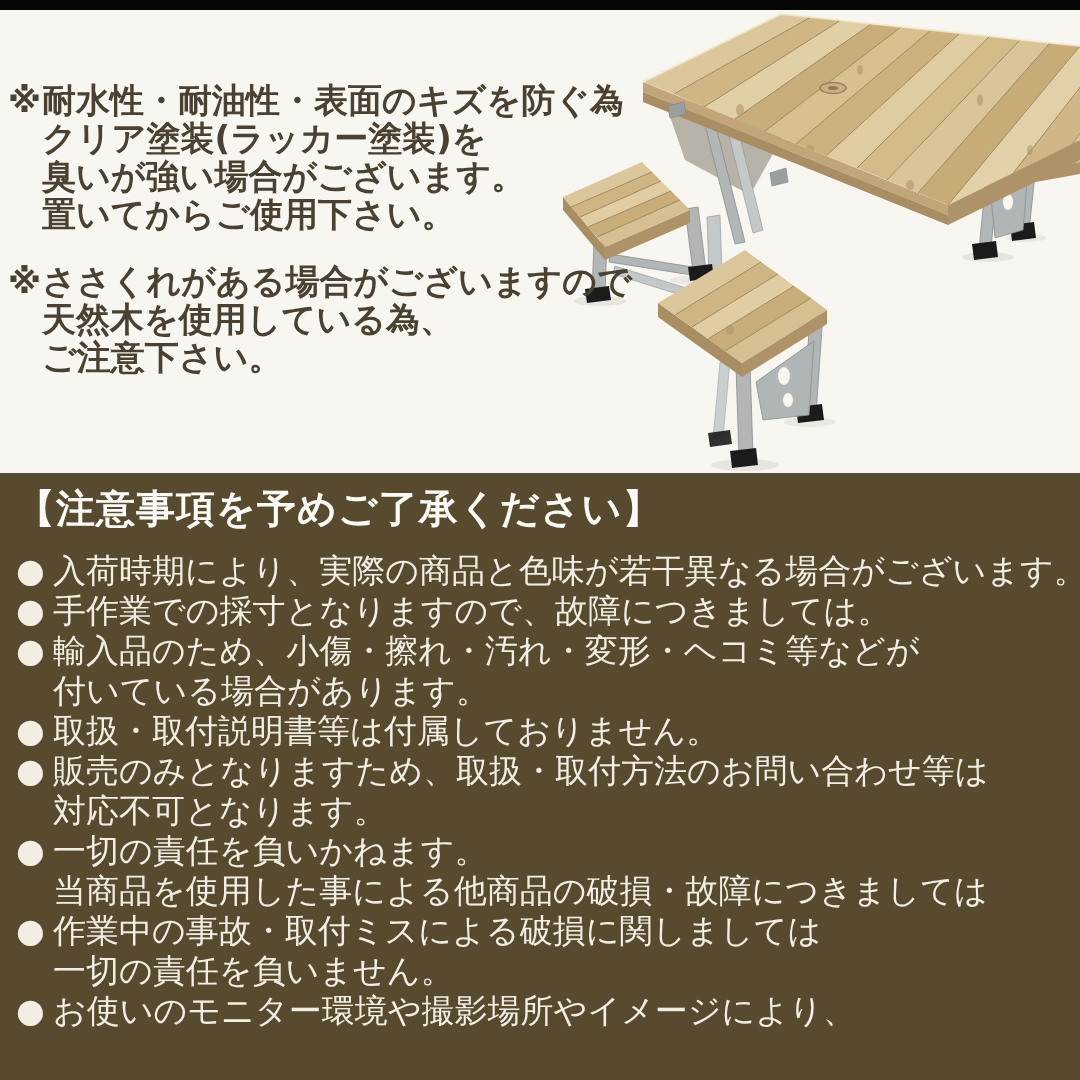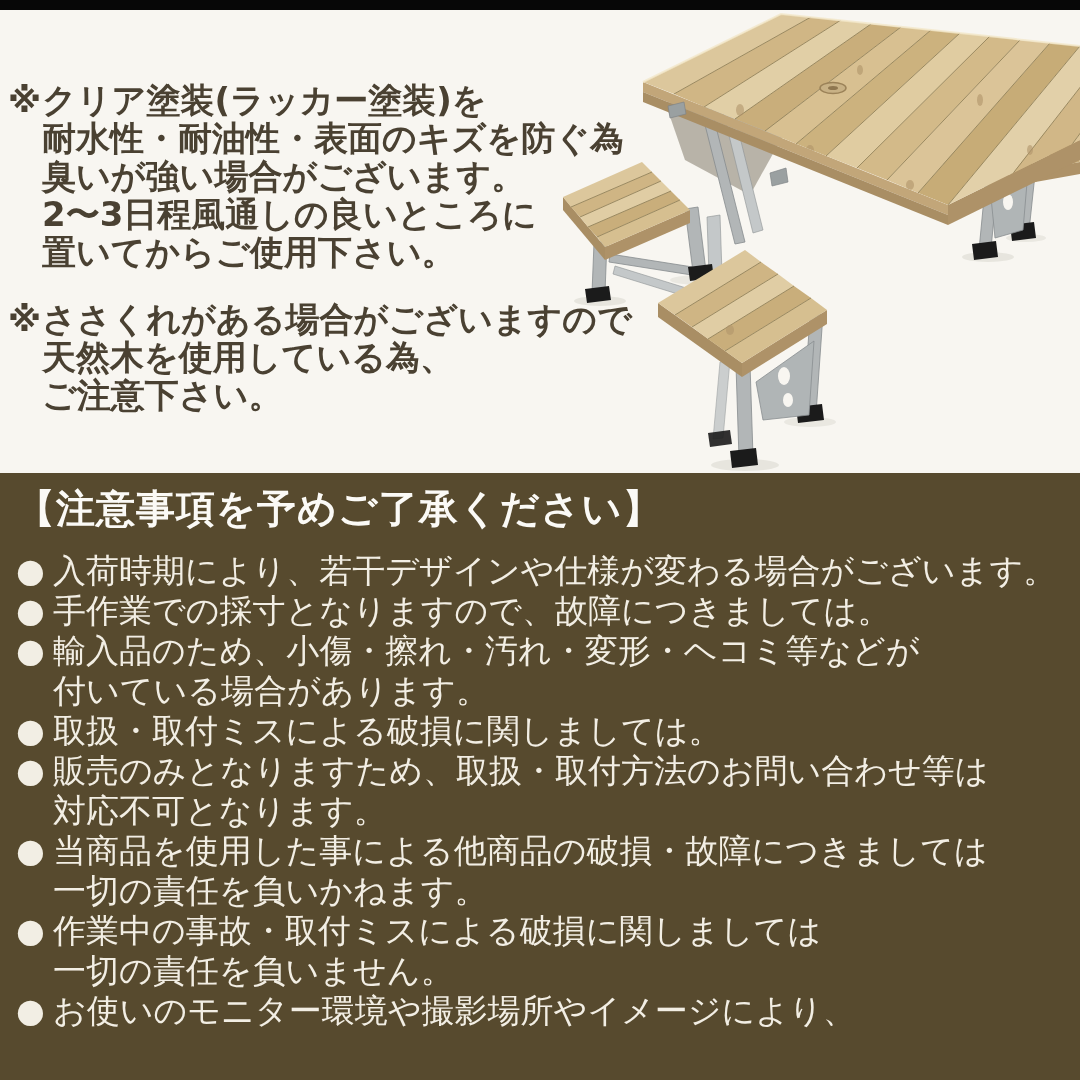--- a/index.html
+++ b/index.html
@@ -152,64 +152,63 @@
         <ellipse cx="273" cy="78" rx="13" ry="5.5" fill="#c8b185" stroke="#9b8258" stroke-width="1.5"></ellipse>
         <ellipse cx="273" cy="78" rx="5" ry="2" fill="#8f7750"></ellipse>
         <polygon fill="#9aa0a1" stroke="#7f8486" stroke-width="0.7" points="108,96 124,92 126,104 110,108"></polygon>
         <polygon fill="#9aa0a1" stroke="#7f8486" stroke-width="0.7" points="210,163 226,158 228,172 212,176"></polygon>
       </g>
     </svg>
 
     <div class="notes" style="color: rgb(74, 65, 50);">
         <div class="note-block">
           <span class="note-marker">※</span>
+          <div class="note-line">耐水性・耐油性・表面のキズを防ぐ為</div>
           <div class="note-line">クリア塗装(ラッカー塗装)を</div>
-          <div class="note-line">耐水性・耐油性・表面のキズを防ぐ為</div>
           <div class="note-line">臭いが強い場合がございます。</div>
-          <div class="note-line">2〜3日程風通しの良いところに</div>
           <div class="note-line">置いてからご使用下さい。</div>
         </div>
         <div class="note-block">
           <span class="note-marker">※</span>
           <div class="note-line">ささくれがある場合がございますので</div>
           <div class="note-line">天然木を使用している為、</div>
           <div class="note-line">ご注意下さい。</div>
         </div>
       </div>
   </div>
 
   <div class="bottom-section" style="background: rgb(87, 74, 46); color: rgb(242, 238, 228);">
     <div class="notice-header" style="color: rgb(251, 250, 246);">【注意事項を予めご了承ください】</div>
     <div class="notice-list">
         <div class="notice-item">
           <span class="notice-bullet">●</span>
-          <div class="notice-line">入荷時期により、若干デザインや仕様が変わる場合がございます。</div>
+          <div class="notice-line">入荷時期により、実際の商品と色味が若干異なる場合がございます。</div>
         </div>
         <div class="notice-item">
           <span class="notice-bullet">●</span>
           <div class="notice-line">手作業での採寸となりますので、故障につきましては。</div>
         </div>
         <div class="notice-item">
           <span class="notice-bullet">●</span>
           <div class="notice-line">輸入品のため、小傷・擦れ・汚れ・変形・ヘコミ等などが</div>
           <div class="notice-line">付いている場合があります。</div>
         </div>
         <div class="notice-item">
           <span class="notice-bullet">●</span>
-          <div class="notice-line">取扱・取付ミスによる破損に関しましては。</div>
+          <div class="notice-line">取扱・取付説明書等は付属しておりません。</div>
         </div>
         <div class="notice-item">
           <span class="notice-bullet">●</span>
           <div class="notice-line">販売のみとなりますため、取扱・取付方法のお問い合わせ等は</div>
           <div class="notice-line">対応不可となります。</div>
         </div>
         <div class="notice-item">
           <span class="notice-bullet">●</span>
+          <div class="notice-line">一切の責任を負いかねます。</div>
           <div class="notice-line">当商品を使用した事による他商品の破損・故障につきましては</div>
-          <div class="notice-line">一切の責任を負いかねます。</div>
         </div>
         <div class="notice-item">
           <span class="notice-bullet">●</span>
           <div class="notice-line">作業中の事故・取付ミスによる破損に関しましては</div>
           <div class="notice-line">一切の責任を負いません。</div>
         </div>
         <div class="notice-item">
           <span class="notice-bullet">●</span>
           <div class="notice-line">お使いのモニター環境や撮影場所やイメージにより、</div>
         </div>

